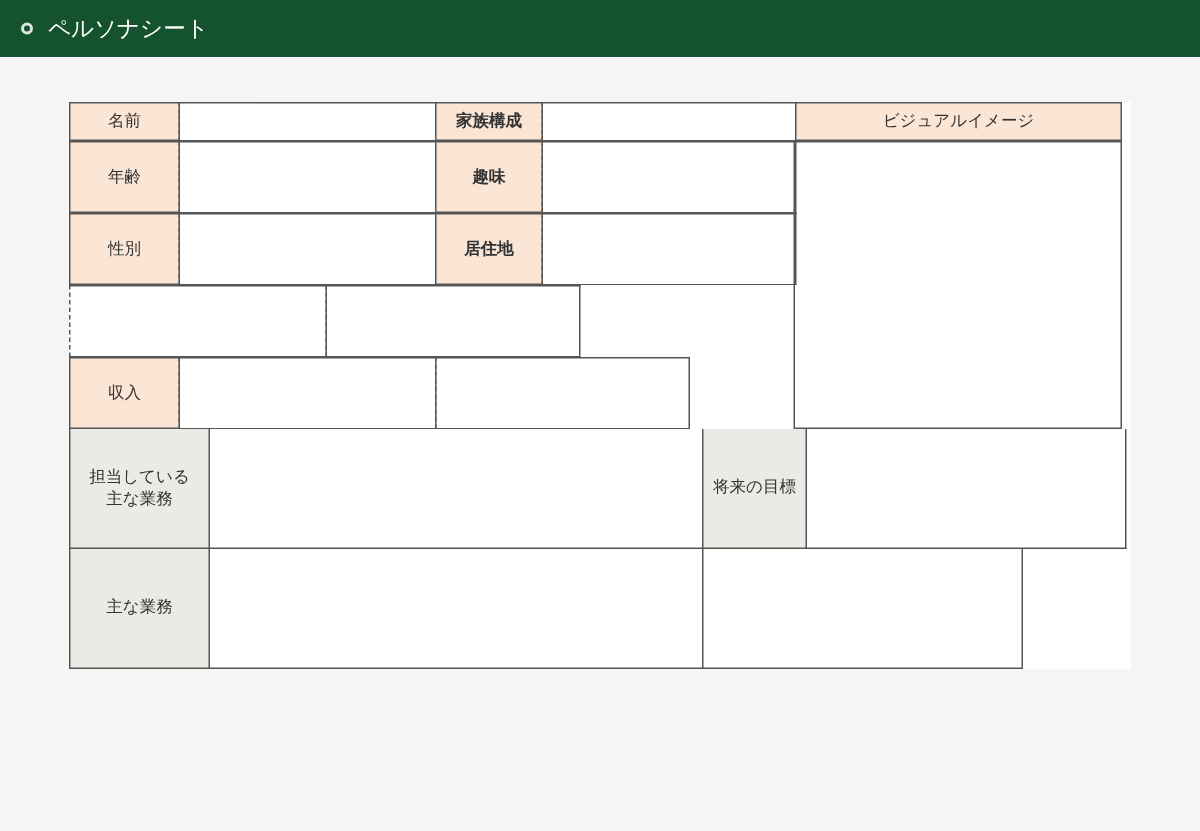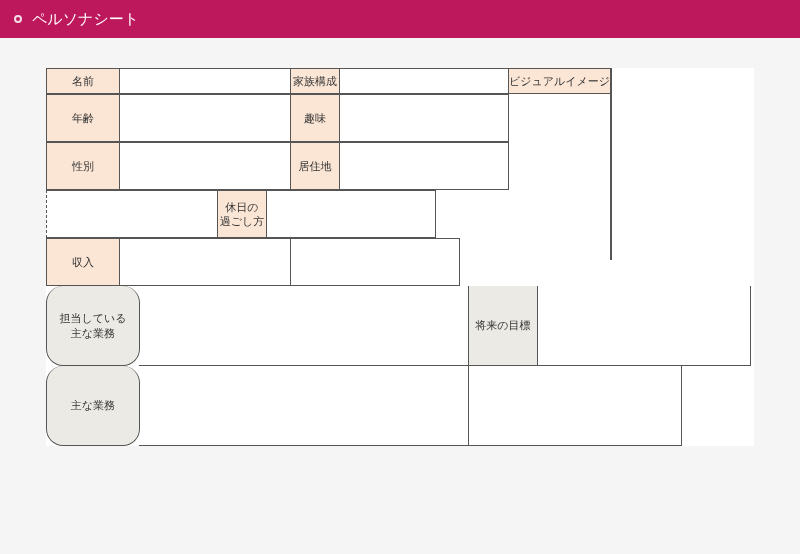--- a/index.html
+++ b/index.html
@@ -4,21 +4,21 @@
 <style>
   * { box-sizing: border-box; margin: 0; padding: 0; }
   body {
     font-family: "Hiragino Sans", "Meiryo", sans-serif;
     background: #f5f5f5;
     width: 800px;
     height: 554px;
     overflow: hidden;
   }
   .header {
-    background: #be185d;
+    background: #14532d;
     color: #fff;
     height: 38px;
     display: flex;
     align-items: center;
     padding: 0 14px;
     font-size: 15px;
   }
   .header .bullet {
     width: 8px; height: 8px;
     border: 2px solid #fff;
@@ -44,34 +44,34 @@
     text-align: center;
     border: 1px solid #555;
     line-height: 1.3;
   }
   .peach { background: #fbe6d6; }
   .grey  { background: #eceae5; }
 
   
   .c-lab  { width: 74px; }
   .c-val  { width: 172px; border-left-style: dashed; }
-  .c-lab2 { width: 50px; }
+  .c-lab2 { width: 72px; font-weight: bold; }
   .c-val2 { width: 170px; border-left-style: dashed; }
 
   
   .h-top   { height: 26px; }
   .h-r     { height: 48px; }
   .h-wide  { height: 80px; }
 
   
-  .vis-stack { display: flex; flex-direction: row; width: 218px; }
+  .vis-stack { display: flex; flex-direction: column; width: 218px; }
   .vis-head  { height: 26px; }
 
   
-  .w-lab  { width: 94px; border-radius: 17px; }
+  .w-lab  { width: 94px; }
   .w-val  { width: 330px; border-left: none; }
   .w-lab2 { width: 70px; }
   .w-val2 { width: 214px; border-left: none; }
 
   
   .row .cell + .cell { border-left-width: 1px; }
   .row .cell { border-top: none; }
   .first-row .cell { border-top: 1px solid #555; }
   .row .cell:not(:first-child) { margin-left: -1px; }
   .stack2 > .row:first-child .cell { border-top: 1px solid #555; }
@@ -105,21 +105,20 @@
           <div class="cell c-val2 h-r"></div>
         </div>
         <div class="row">
           <div class="cell peach c-lab h-r">性別</div>
           <div class="cell c-val h-r"></div>
           <div class="cell peach c-lab2 h-r">居住地</div>
           <div class="cell c-val2 h-r"></div>
         </div>
         <div class="row">
           <div class="cell c-val h-r"></div>
-          <div class="cell peach c-lab2 h-r">休日の<br>過ごし方</div>
           <div class="cell c-val2 h-r"></div>
         </div>
         <div class="row">
           <div class="cell peach c-lab h-r">収入</div>
           <div class="cell c-val h-r"></div>
           <div class="cell c-val2 h-r"></div>
         </div>
       </div>
 
       <div class="vis-stack" style="margin-left:-1px">

